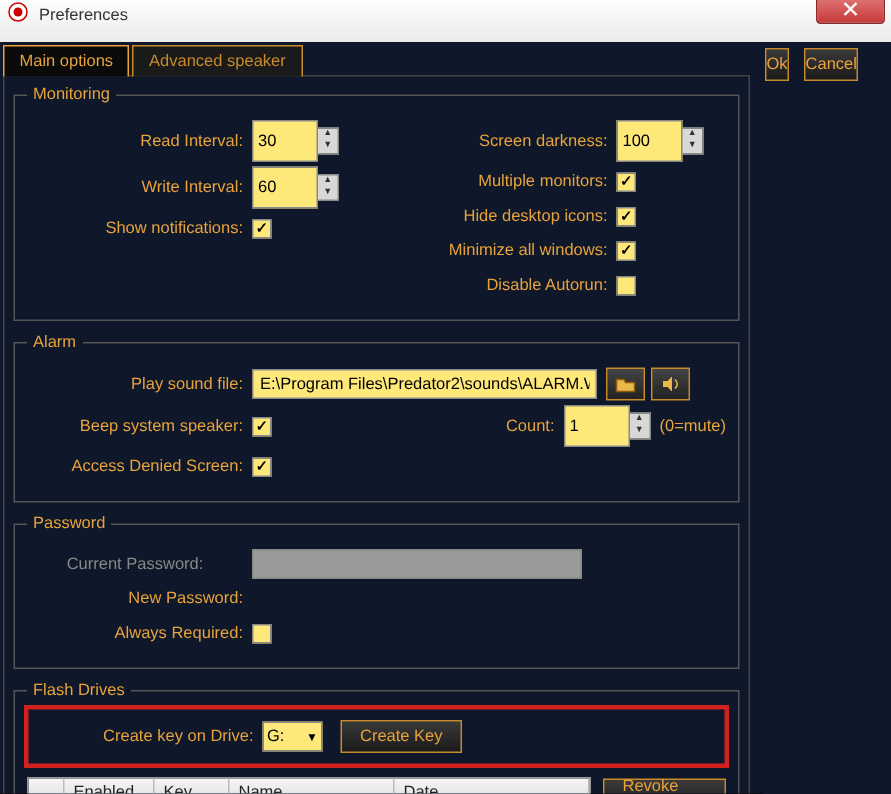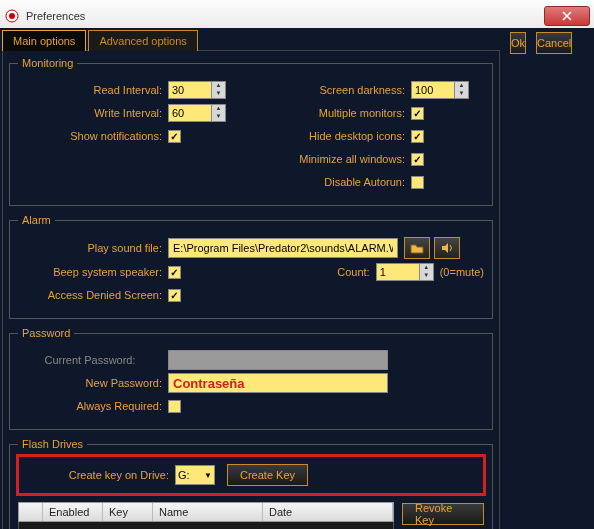--- a/index.html
+++ b/index.html
@@ -1,35 +1,35 @@
 <!DOCTYPE html>
 <html><head>
 <meta charset="utf-8">
 <style>
 *{box-sizing:border-box;margin:0;padding:0;font-family:Tahoma,Arial,sans-serif;font-size:11px}
 body{background:#000;width:594px;height:529px;position:relative}
-.titlebar{height:28px;background:linear-gradient(#fdfdfd,#e8e8e8);display:flex;align-items:center;padding:16px 4px;border-bottom:1px solid #555}
+.titlebar{height:28px;background:linear-gradient(#fdfdfd,#e8e8e8);display:flex;align-items:flex-end;padding:16px 4px;border-bottom:1px solid #555}
 .titlebar .icon{width:16px;height:16px;margin-right:6px;display:flex;align-items:center;justify-content:center}
 .titlebar .title{color:#333}
 .titlebar .spacer{flex:1}
 .close-btn{width:46px;height:20px;background:linear-gradient(#e07a7a,#c83a3a);border:1px solid #8a2a2a;border-radius:3px;color:#fff;display:flex;align-items:center;justify-content:center;font-weight:bold;font-size:12px;cursor:pointer}
 .content{position:absolute;top:28px;left:0;right:0;bottom:0;background:#0f172a;padding:2px;display:flex;gap:10px}
 .left{flex:1;display:flex;flex-direction:column}
 .right{width:82px;display:flex;flex-direction:row;gap:10px;padding-top:2px}
 .tabs{display:flex;position:relative;z-index:2}
 .tab{padding:4px 10px;border:1px solid #c98b2a;border-bottom:none;margin-right:2px;cursor:pointer}
 .tab.active{background:#0a0a0a;color:#e8a33a;border-color:#e8a33a}
 .tab.inactive{background:#1a1a1a;color:#c98b2a}
 .tab-body{border:1px solid #444;flex:1;padding:6px;margin-top:-1px}
 fieldset{border:1px solid #555;margin-bottom:8px;padding:8px 8px 10px 8px;position:relative}
 legend{color:#e8a33a;padding:0 4px;font-size:11px}
 .row{display:flex;align-items:center;margin:3px 0;min-height:20px}
 .lbl{color:#e8a33a;text-align:right;padding-right:6px}
 .lbl-gray{color:#888;text-align:center;padding-right:6px}
-.num-input{width:44px;height:18px;background:#ffe87a;border:1px solid #888;padding:0 3px;color:#000}
+.num-input{width:44px;height:28px;background:#ffe87a;border:1px solid #888;padding:0 3px;color:#000}
 .spinner{width:14px;height:18px;background:#d8d8d8;border:1px solid #888;border-left:none;display:flex;flex-direction:column}
 .spinner div{flex:1;font-size:6px;text-align:center;line-height:7px;color:#333}
 .chk{width:13px;height:13px;background:#ffe87a;border:1px solid #888;display:inline-flex;align-items:center;justify-content:center;color:#000;font-size:10px;font-weight:bold}
 .txt-input{height:20px;background:#ffe87a;border:1px solid #888;padding:0 4px;color:#000}
 .txt-input.gray{background:#9a9a9a}
 .icon-btn{width:26px;height:22px;background:linear-gradient(#444,#222);border:1px solid #c98b2a;display:flex;align-items:center;justify-content:center;cursor:pointer}
 .select{width:40px;height:20px;background:#ffe87a;border:1px solid #888;padding:0 2px;color:#000;display:flex;align-items:center;justify-content:space-between}
 .select .arr{font-size:8px}
 .action-btn{height:22px;background:linear-gradient(#3a3a3a,#1a1a1a);border:1px solid #c98b2a;color:#e8a33a;padding:0 12px;cursor:pointer;display:inline-flex;align-items:center;justify-content:center}
 .side-btn{height:22px;background:linear-gradient(#3a3a3a,#1a1a1a);border:1px solid #c98b2a;color:#e8a33a;cursor:pointer;display:flex;align-items:center;justify-content:center}
@@ -57,21 +57,21 @@
     <svg width="10" height="10">
         <path d="M1 1 L9 9 M9 1 L1 9" stroke="#fff" stroke-width="1.6"></path>
       </svg>
   </div>
 </div>
 
 <div class="content">
   <div class="left">
     <div class="tabs">
       <div class="tab active">Main options</div>
-      <div class="tab inactive">Advanced options</div>
+      <div class="tab inactive">Advanced speaker</div>
     </div>
     <div class="tab-body">
       <fieldset>
         <legend>Monitoring</legend>
         <div style="display:flex">
           <div style="flex:1">
             <div class="row">
                 <div class="lbl" style="width:150px">Read Interval:</div>
                 <input class="num-input" value="30" style="">
                 <div class="spinner">
@@ -159,23 +159,20 @@
       </fieldset>
 
       <fieldset>
         <legend>Password</legend>
         <div class="row">
             <div class="lbl-gray" style="width:150px">Current Password:</div>
             <input class="txt-input gray" style="width: 220px;">
           </div>
         <div class="row">
             <div class="lbl" style="width:150px">New Password:</div>
-            <div class="txt-input" style="width:220px;display:flex;align-items:center">
-              <span class="pw-red">Contraseña</span>
-            </div>
           </div>
         <div class="row">
             <div class="lbl" style="width:150px">Always Required:</div>
             <span class="chk"></span>
           </div>
       </fieldset>
 
       <fieldset style="margin-bottom:0">
         <legend>Flash Drives</legend>
         <div class="red-box">

